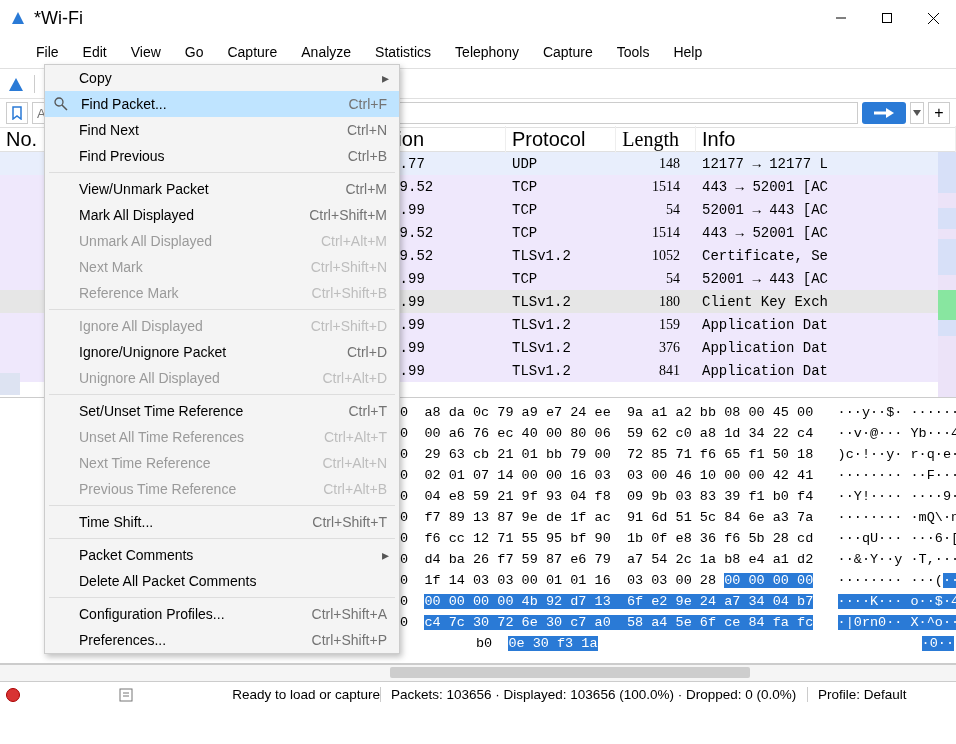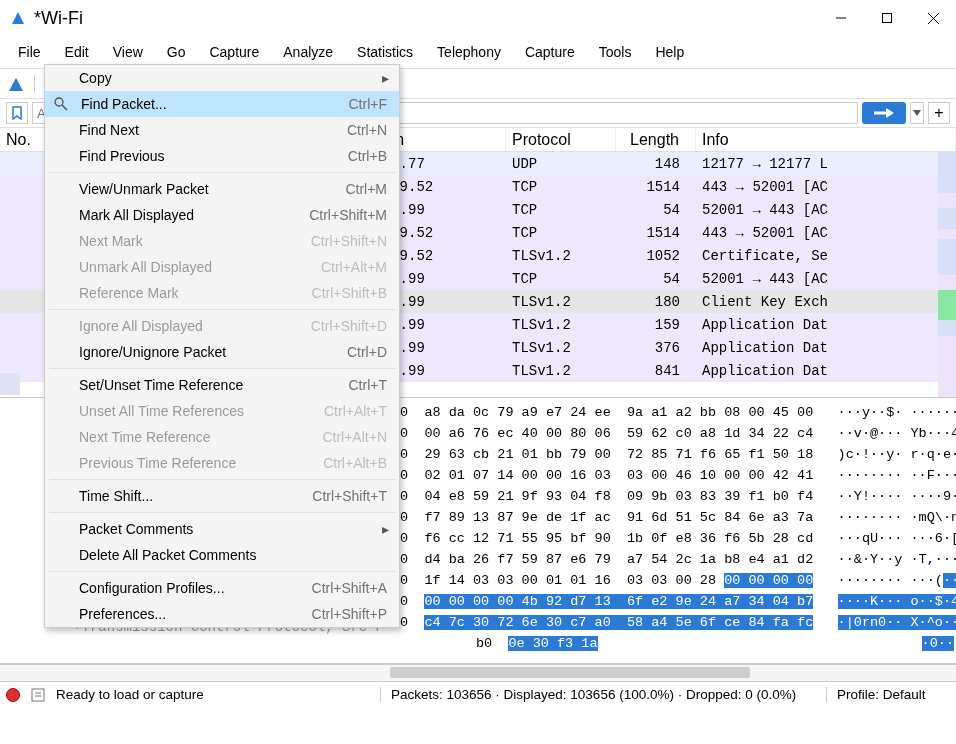--- a/index.html
+++ b/index.html
@@ -2,60 +2,60 @@
 <html><head>
 <meta charset="utf-8">
 <style>
 * { box-sizing: border-box; margin: 0; padding: 0; }
 body { font-family: "Segoe UI", Tahoma, sans-serif; font-size: 13px; background: #fff; width: 956px; height: 744px; overflow: hidden; position: relative; }
 .titlebar { display: flex; align-items: center; height: 36px; padding: 0 0 0 10px; }
 .titlebar-icon { width: 16px; height: 16px; margin-right: 8px; }
 .titlebar-text { flex: 1; font-size: 18px; color: #000; }
 .win-btns { display: flex; }
 .win-btn { width: 46px; height: 36px; display: flex; align-items: center; justify-content: center; color: #000; }
-.menubar { display: flex; padding: 4px 6px; border-bottom: 1px solid #e0e0e0; font-size: 14px; }
+.menubar { display: flex; padding: 4px 24px; border-bottom: 1px solid #e0e0e0; font-size: 14px; }
 .menubar-item { padding: 4px 12px; cursor: default; }
 .toolbar { display: flex; align-items: center; height: 30px; padding: 2px 4px; gap: 2px; border-bottom: 1px solid #e0e0e0; }
 .tb-btn { width: 24px; height: 24px; display: flex; align-items: center; justify-content: center; color: #555; border-radius: 2px; }
 .tb-sep { width: 1px; height: 18px; background: #ccc; margin: 0 4px; }
 .filterbar { display: flex; align-items: center; padding: 3px 6px; border-bottom: 1px solid #e0e0e0; gap: 4px; }
 .filter-bookmark { width: 22px; height: 22px; border: 1px solid #ccc; display: flex; align-items: center; justify-content: center; }
 .filter-input { flex: 1; height: 22px; border: 1px solid #ccc; padding: 0 4px; font-size: 13px; background: #fff; }
 .filter-arrow { width: 44px; height: 22px; background: #2a7ad6; border-radius: 3px; display: flex; align-items: center; justify-content: center; color: #fff; }
 .filter-dd { width: 14px; height: 22px; display:flex; align-items:center; justify-content:center; border: 1px solid #ccc; }
 .filter-plus { width: 22px; height: 22px; display: flex; align-items: center; justify-content: center; border: 1px solid #ccc; font-size: 16px; }
 .packetlist { position: relative; height: 270px; border-bottom: 1px solid #ccc; }
-.pl-header { display: flex; height: 24px; align-items: center; font-size: 16px; border-bottom: 1px solid #e0e0e0; }
+.pl-header { display: flex; height: 24px; align-items: center; font-size: 20px; border-bottom: 1px solid #e0e0e0; }
 .pl-header > div { padding: 2px 6px; border-right: 1px solid #eee; }
 .col-no { width: 56px; }
 .col-time { width: 100px; }
 .col-src { width: 160px; }
 .col-dst { width: 190px; padding-left: 8px !important; }
 .col-proto { width: 110px; }
-.col-len { width: 80px; text-align: right; padding-right: 16px !important; }
+.col-len { width: 80px; text-align: right; padding-right: 16px !important; font-family: Liberation Serif, serif; }
 .col-info { flex: 1; }
 .pl-rows { font-family: Consolas, "Courier New", monospace; font-size: 14px; }
 .pl-row { display: flex; height: 23px; align-items: center; }
 .pl-row > div { padding: 1px 6px; white-space: nowrap; overflow: hidden; }
 .row-blue { background: #e8eefc; }
 .row-lilac { background: #efe8fc; }
 .row-gray { background: #e6e6e6; }
 .mini-map { position: absolute; right: 0; top: 24px; bottom: 0; width: 18px; display: flex; flex-direction: column; }
 .mini-seg { width: 100%; }
 .tree-pane { height: 266px; border-bottom: 1px solid #ccc; display: flex; overflow: hidden; text-align: right; }
 .tree { width: 390px; font-family: Consolas, "Courier New", monospace; font-size: 14px; padding: 4px 6px; overflow: hidden; white-space: nowrap; position: relative; }
 .tree-item { padding: 1px 0; }
 .tree-exp { display:inline-block; width: 14px; color:#666; }
 .hexdump { flex: 1; font-family: Consolas, "Courier New", monospace; font-size: 13.5px; padding: 4px 2px; white-space: pre; overflow: hidden; line-height: 21px; }
 .hex-sel { background: #2a7ad6; color: #fff; }
 .statusbar { display: flex; align-items: center; height: 26px; border-top: 1px solid #ccc; font-size: 13.5px; }
-.sb-left { display: flex; align-items: center; padding-left: 6px; gap: 10px; width: 380px; }
+.sb-left { display: flex; align-items: center; padding-left: 6px; gap: 10px; width: 380px; justify-content: space-between; }
 .sb-dot { width: 14px; height: 14px; border-radius: 50%; background: #d83333; border: 1px solid #a00; }
 .sb-mid { flex: 1; border-left: 1px solid #ccc; padding: 0 10px; }
-.sb-right { width: 130px; border-left: 1px solid #ccc; padding: 0 10px; }
+.sb-right { width: 149px; border-left: 1px solid #ccc; padding: 0 10px; }
 .hscroll { height: 17px; border-top: 1px solid #ccc; background: #f5f5f5; position: relative; }
 .hscroll-thumb { position: absolute; left: 390px; top: 2px; width: 360px; height: 11px; background: #cdcdcd; border-radius: 2px; }
 
 
 .dropdown { position: absolute; left: 44px; top: 64px; width: 356px; background: #f4f4f4; border: 1px solid #ccc; box-shadow: 2px 3px 6px rgba(0,0,0,0.25); z-index: 50; font-size: 14px; }
 .dd-item { display: flex; align-items: center; height: 26px; padding: 0 12px 0 34px; position: relative; }
 .dd-item.hl { background: #bfe4ff; padding-left: 36px; }
 .dd-item.disabled { color: #9a9a9a; }
 .dd-sep { height: 1px; background: #ddd; margin: 3px 4px; }
 .dd-label { flex: 1; }
@@ -381,39 +381,43 @@
     <div class="dd-sep"></div>
     <div class="dd-item">
       <span class="dd-label">View/Unmark Packet</span>
       <span class="dd-short">Ctrl+M</span>
     </div>
     <div class="dd-item">
       <span class="dd-label">Mark All Displayed</span>
       <span class="dd-short">Ctrl+Shift+M</span>
     </div>
     <div class="dd-item disabled">
+      <span class="dd-label">Unmark All Displayed</span>
+      <span class="dd-short">Ctrl+Alt+M</span>
+    </div>
+    <div class="dd-item disabled">
       <span class="dd-label">Next Mark</span>
       <span class="dd-short">Ctrl+Shift+N</span>
     </div>
     <div class="dd-item disabled">
-      <span class="dd-label">Unmark All Displayed</span>
-      <span class="dd-short">Ctrl+Alt+M</span>
-    </div>
-    <div class="dd-item disabled">
       <span class="dd-label">Reference Mark</span>
       <span class="dd-short">Ctrl+Shift+B</span>
     </div>
     <div class="dd-sep"></div>
     <div class="dd-item disabled">
       <span class="dd-label">Ignore All Displayed</span>
       <span class="dd-short">Ctrl+Shift+D</span>
     </div>
     <div class="dd-item">
       <span class="dd-label">Ignore/Unignore Packet</span>
       <span class="dd-short">Ctrl+D</span>
+    </div>
+    <div class="dd-item disabled">
+      <span class="dd-label">Unignore All Displayed</span>
+      <span class="dd-short">Ctrl+Alt+D</span>
     </div>
     <div class="dd-sep"></div>
     <div class="dd-item">
       <span class="dd-label">Set/Unset Time Reference</span>
       <span class="dd-short">Ctrl+T</span>
     </div>
     <div class="dd-item disabled">
       <span class="dd-label">Unset All Time References</span>
       <span class="dd-short">Ctrl+Alt+T</span>
     </div>

